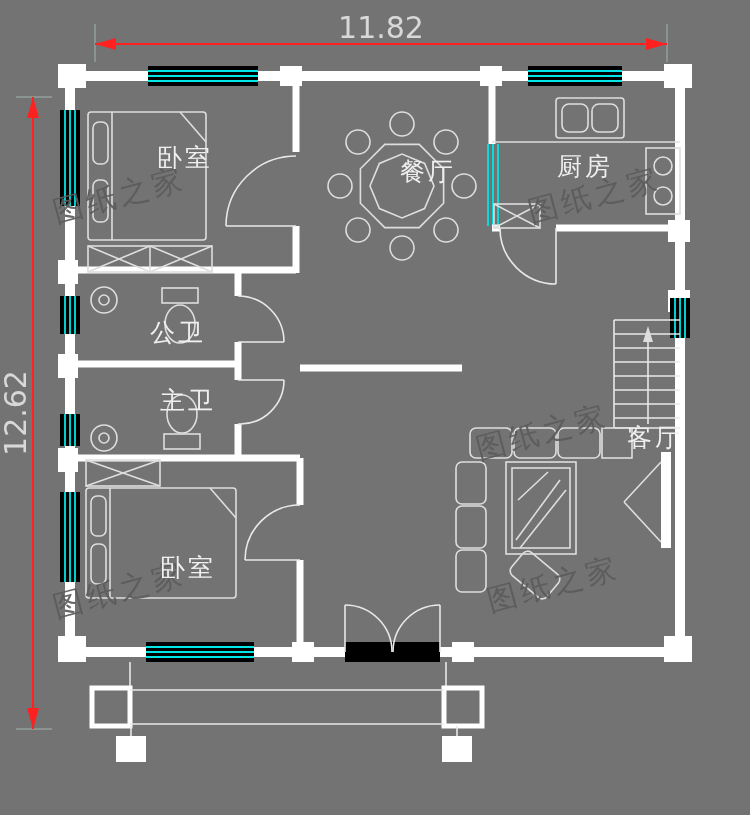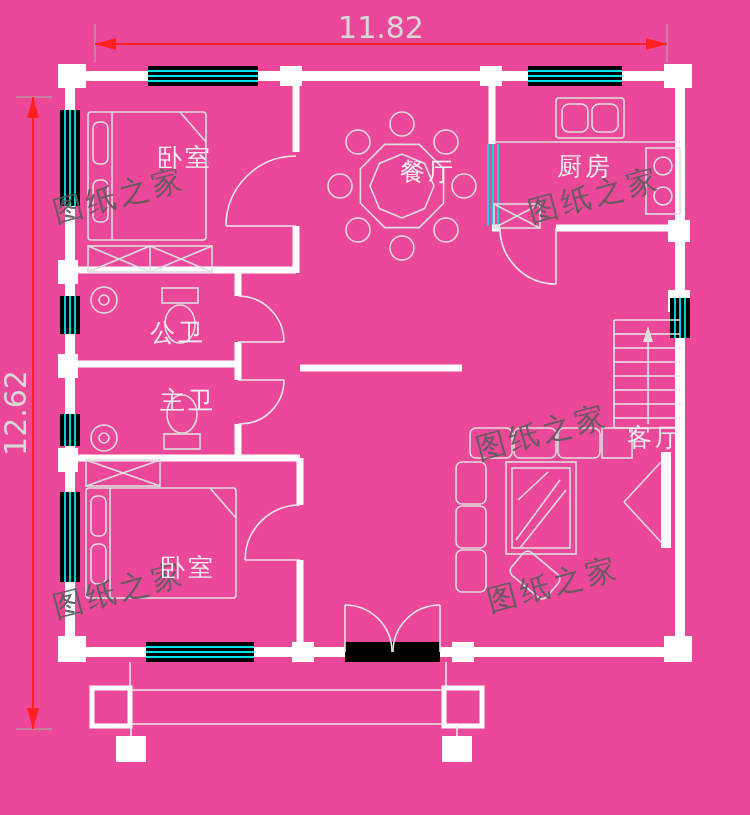--- a/index.html
+++ b/index.html
@@ -1,16 +1,16 @@
 <!DOCTYPE html>
 <html><head>
 <meta charset="utf-8">
 <style>
   html,body{margin:0;padding:0;background:#000;}
-  .canvas{position:relative;width:750px;height:815px;background:#ec4899;overflow:hidden;
+  .canvas{position:relative;width:750px;height:815px;background:#737373;overflow:hidden;
           font-family:"DejaVu Sans", sans-serif;}
   svg{display:block;}
   text{font-family:"DejaVu Sans", sans-serif;}
   .dim-text{fill:#d8d8d8;font-size:30px;}
   .room-label{fill:#efefef;font-size:25px;letter-spacing:3px;}
   .watermark{fill:#5c5c5c;font-size:30px;letter-spacing:4px;opacity:.92;}
   .wall{stroke:#ffffff;fill:none;}
   .thin{stroke:#e8e8e8;stroke-width:1.6;fill:none;}
   .furn{stroke:#dedede;stroke-width:1.6;fill:none;}
   .win{stroke:#00e5e5;stroke-width:1.8;fill:none;}

